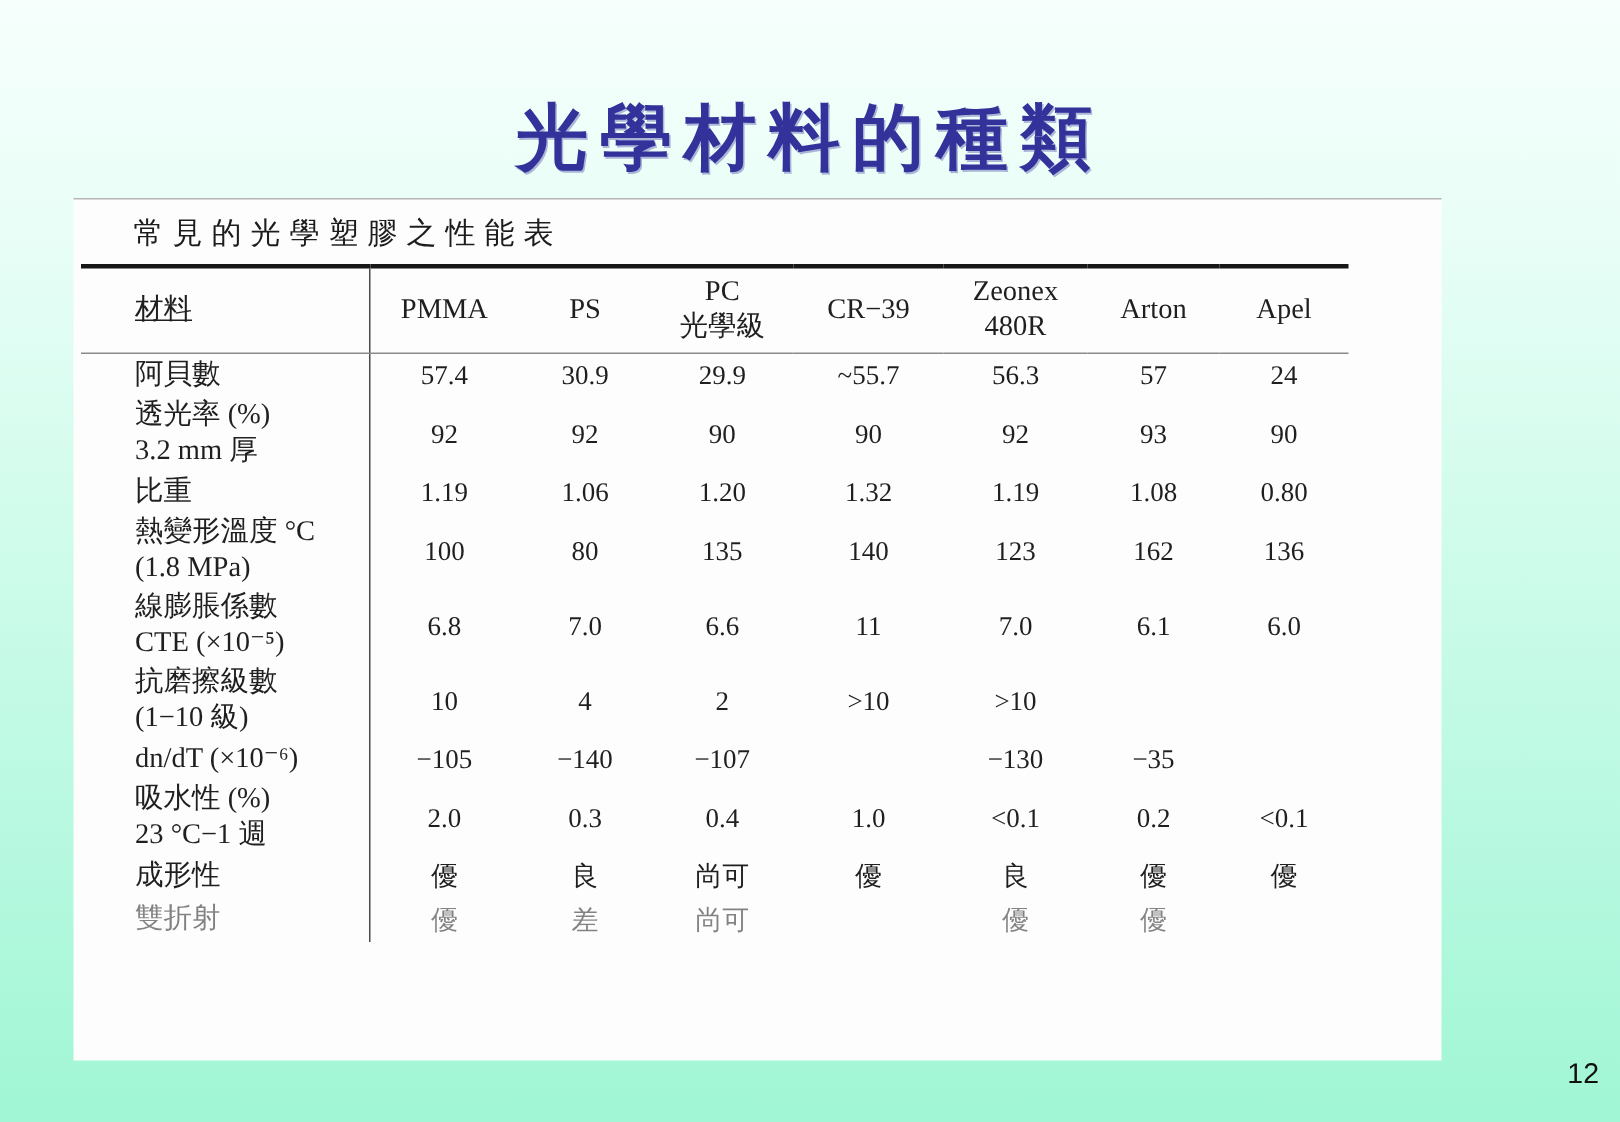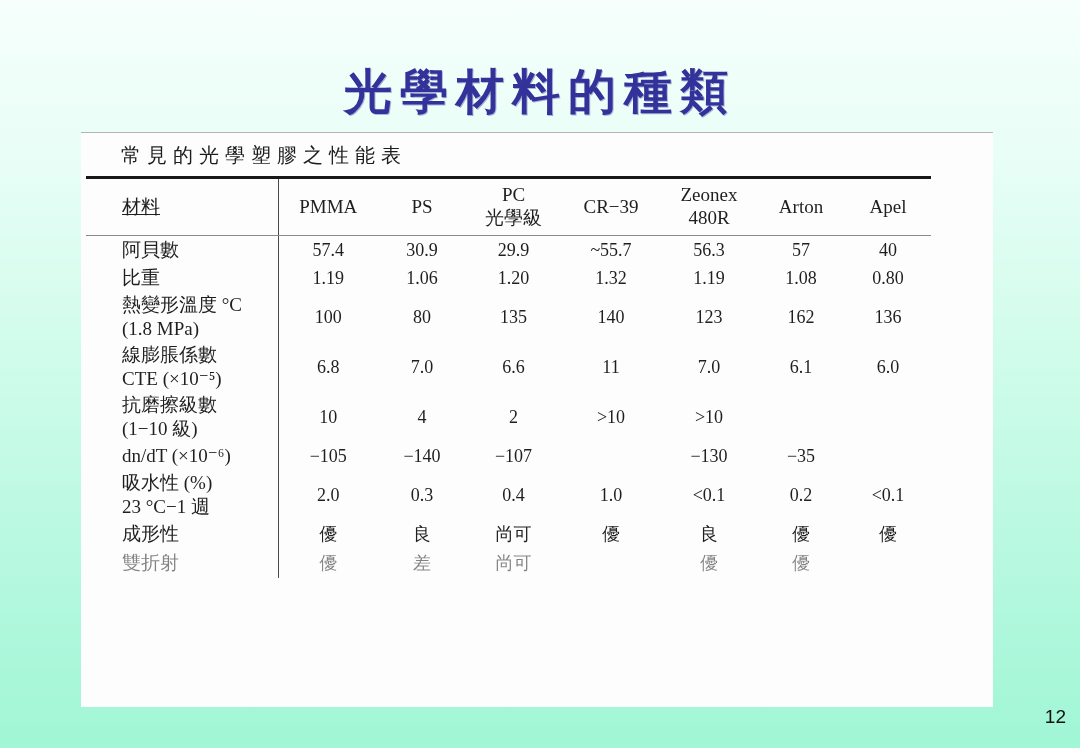--- a/index.html
+++ b/index.html
@@ -16,21 +16,21 @@
     text-align: center;
     font-family: "DejaVu Serif", "Liberation Serif", serif;
     font-weight: bold;
     font-size: 48px;
     letter-spacing: 8px;
     color: #32329a;
     text-shadow: 1px 1px 0 rgba(50,50,154,0.35);
   }
   .scan {
     position: absolute;
-    left: 81px; top: 132px;
+    left: 49px; top: 132px;
     width: 912px; height: 575px;
     background: #fdfdfd;
     border-top: 1px solid #b5b5b5;
     overflow: hidden;
     box-sizing: border-box;
   }
   .caption {
     margin: 9px 0 0 40px;
     font-size: 20px;
     letter-spacing: 6px;
@@ -137,21 +137,32 @@
         </thead>
       <tbody>
           <tr class="h1">
             <td>阿貝數</td>
             <td>57.4</td>
             <td>30.9</td>
             <td>29.9</td>
             <td>~55.7</td>
             <td>56.3</td>
             <td>57</td>
-            <td>40</td>
+            <td>24</td>
+          </tr>
+          <tr class="h2">
+            <td>透光率 (%)
+3.2 mm 厚</td>
+            <td>92</td>
+            <td>92</td>
+            <td>90</td>
+            <td>90</td>
+            <td>92</td>
+            <td>93</td>
+            <td>90</td>
           </tr>
           <tr class="h1">
             <td>比重</td>
             <td>1.19</td>
             <td>1.06</td>
             <td>1.20</td>
             <td>1.32</td>
             <td>1.19</td>
             <td>1.08</td>
             <td>0.80</td>

